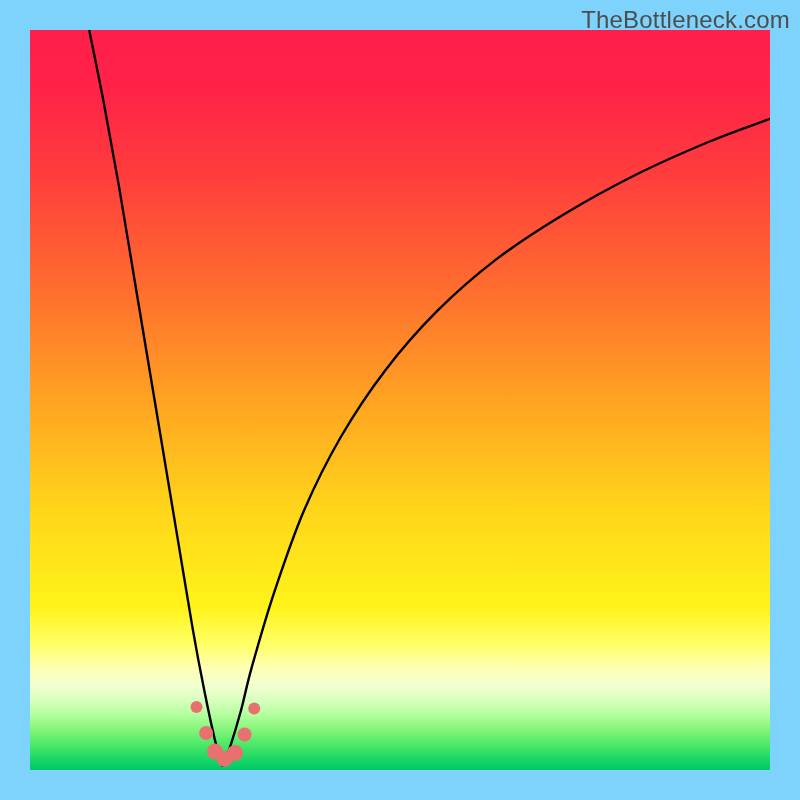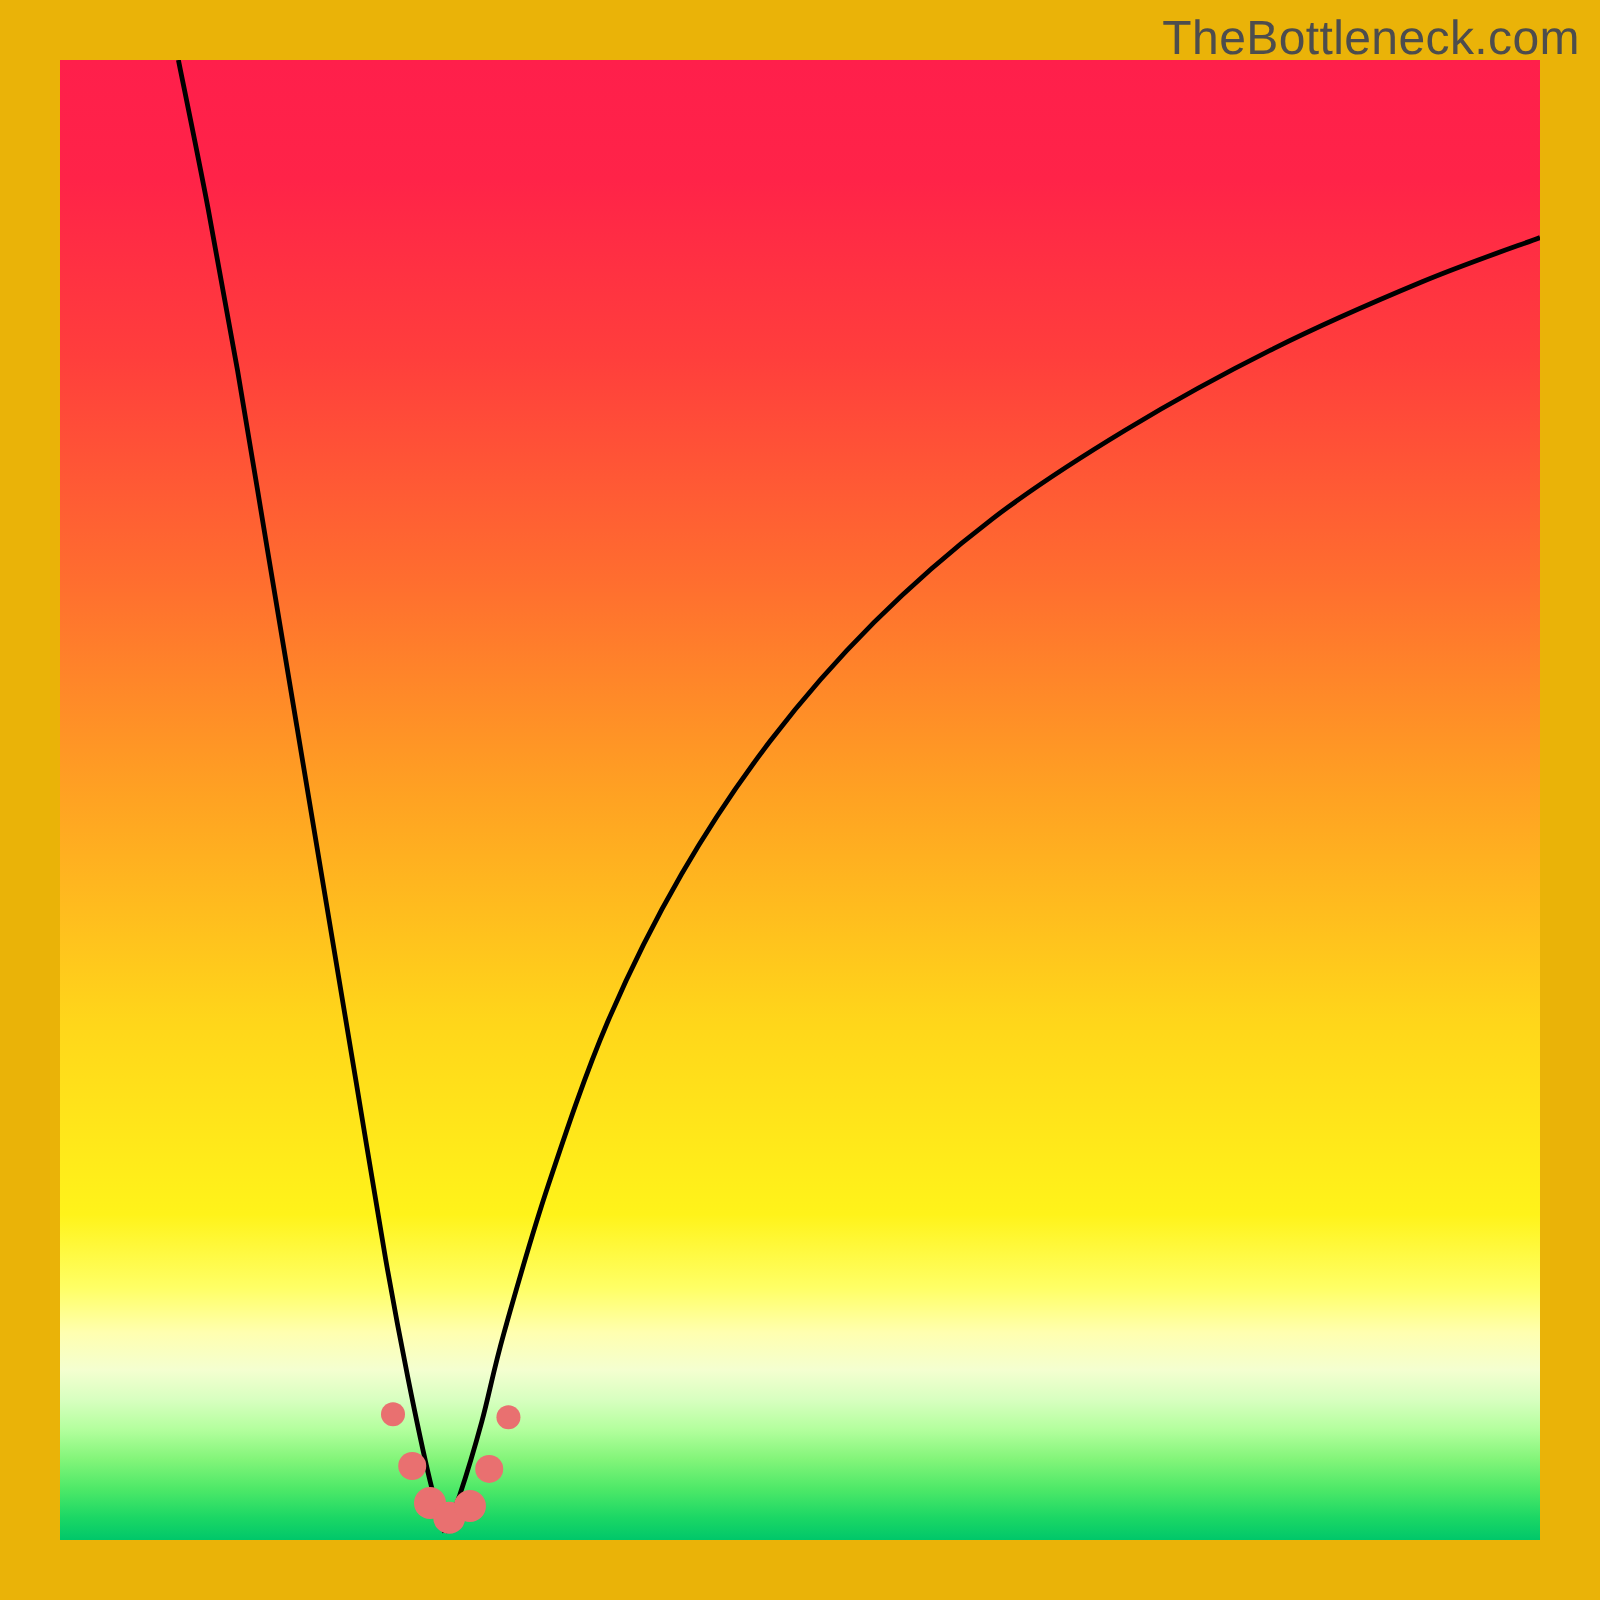--- a/index.html
+++ b/index.html
@@ -8,21 +8,21 @@
     width: 800px;
     height: 800px;
     background: #000;
     overflow: hidden;
     font-family: Arial, Helvetica, sans-serif;
   }
   .frame {
     position: absolute;
     left: 0; top: 0;
     width: 800px; height: 800px;
-    background: #eab308;
+    background: #7dd3fc;
   }
   .plot {
     position: absolute;
     left: 30px;
     top: 30px;
     width: 740px;
     height: 740px;
     overflow: hidden;
   }
   .watermark {

